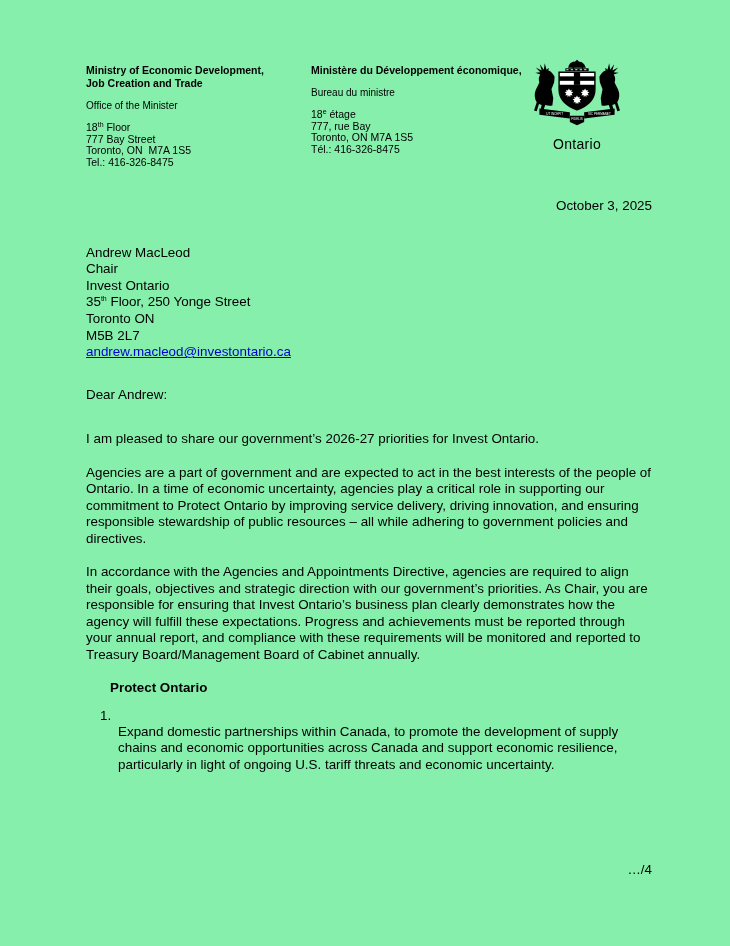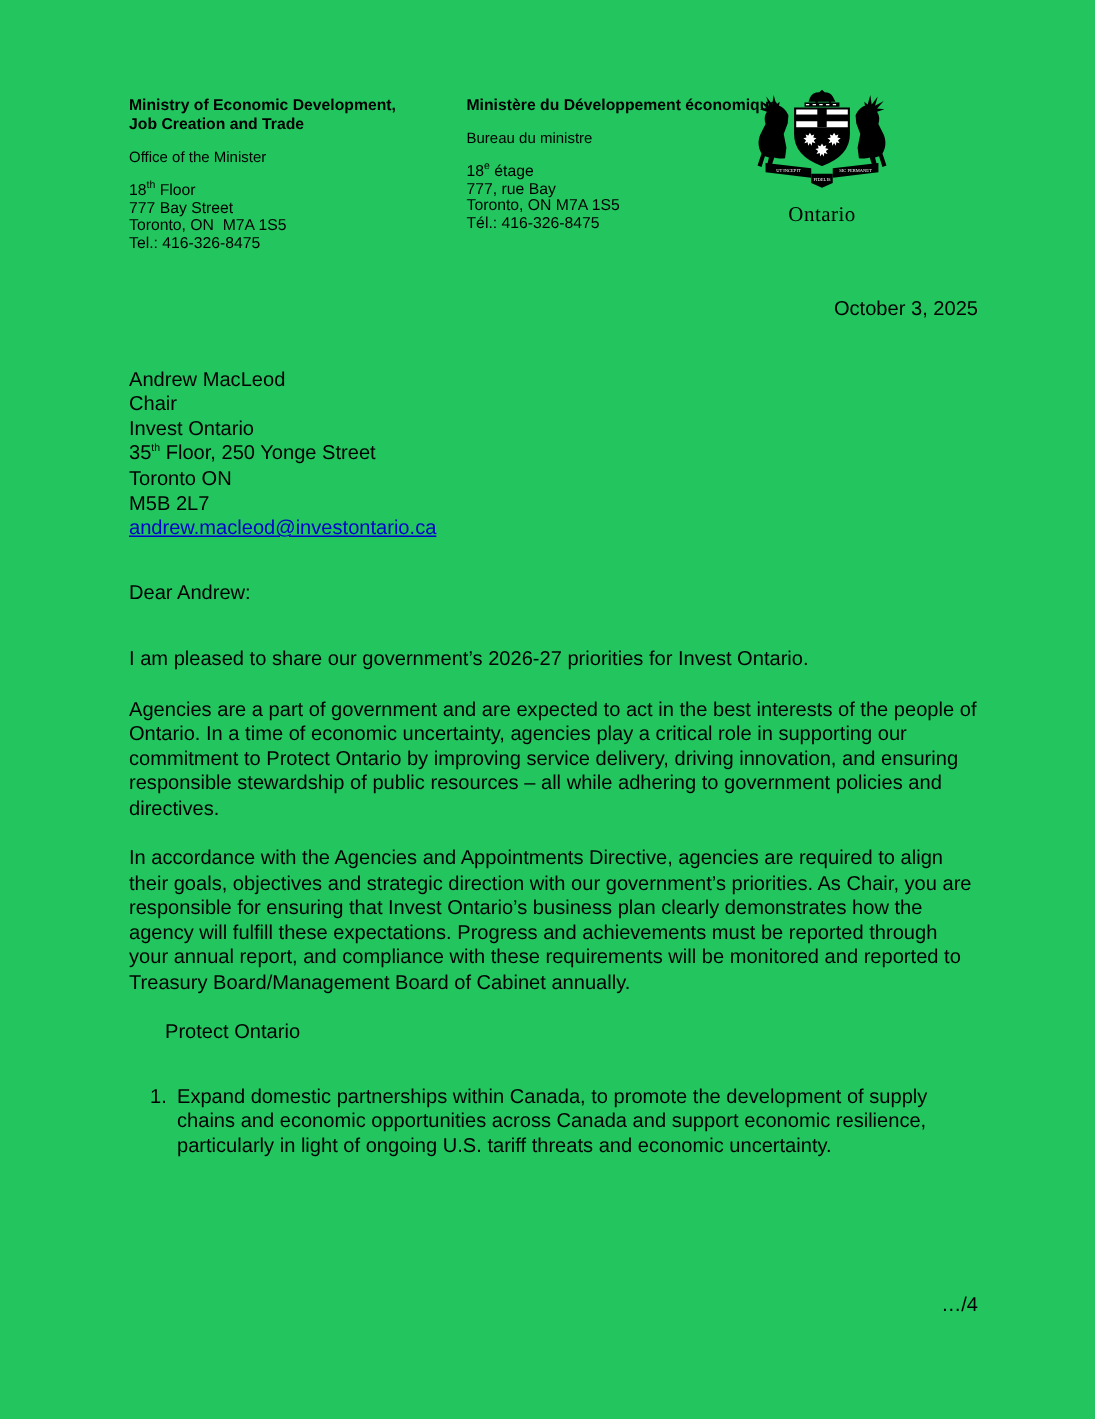--- a/index.html
+++ b/index.html
@@ -1,48 +1,48 @@
 <!DOCTYPE html>
 <html><head>
 <meta charset="utf-8">
 <style>
   * { margin:0; padding:0; box-sizing:border-box; }
   html,body { background:#ffffff; }
   body { font-family:"Liberation Sans", sans-serif; color:#000; }
   .page {
-    position:relative; width:730px; height:946px; background:#22c55e;
+    position:relative; width:730px; height:946px; background:#86efac;
     overflow:hidden;
   }
   
   .lh-col { position:absolute; top:64px; }
   .lh-en { left:86px; width:205px; }
   .lh-fr { left:311px; width:215px; }
   .lh-ministry { font-size:10.5px; font-weight:bold; line-height:13px; }
   .lh-office { font-size:10px; margin-top:10px; line-height:12px; }
   .lh-addr { font-size:10.5px; margin-top:10px; line-height:11.5px; }
   .lh-addr div { white-space:pre; }
   sup.small { font-size:7px; vertical-align:super; line-height:0; }
   
-  .logo-block { position:absolute; left:502px; top:58px; width:92px; text-align:center;font-family:Liberation Serif, serif; }
+  .logo-block { position:absolute; left:531px; top:58px; width:92px; text-align:center; }
   .logo-block svg { display:block; margin:0 auto; }
   .wordmark { font-size:14px; letter-spacing:0.3px; margin-top:1px; }
   
   .body-block {
     position:absolute; left:86px; top:198px; width:566px;
     font-size:13.4px; line-height:16.6px;
   }
   .date { margin-bottom:30px;text-align:right; }
   .recipient { margin-bottom:26px; }
   .recipient a { color:#0000cc; }
   .salutation { margin-bottom:28px; }
   .para { margin-bottom:16.6px; }
-  .section-heading { font-weight:normal; margin-bottom:26px;padding-left:24px; }
+  .section-heading { font-weight:bold; margin-bottom:11px;padding-left:24px; }
   .olist .li-row { display:flex; margin-bottom:16.6px; }
   .li-num { width:18px; margin-left:14px; flex:none; }
-  .li-text { flex:1; }
+  .li-text { flex:1;margin-top:16px; }
   .page-marker { position:absolute; left:86px; top:862px; width:566px; text-align:right; font-size:13.4px; }
 </style>
 </head>
 <body>
 
 <div class="page">
 
   <div class="lh-col lh-en">
     <div class="lh-ministry">
       <div>Ministry of Economic Development,</div>

